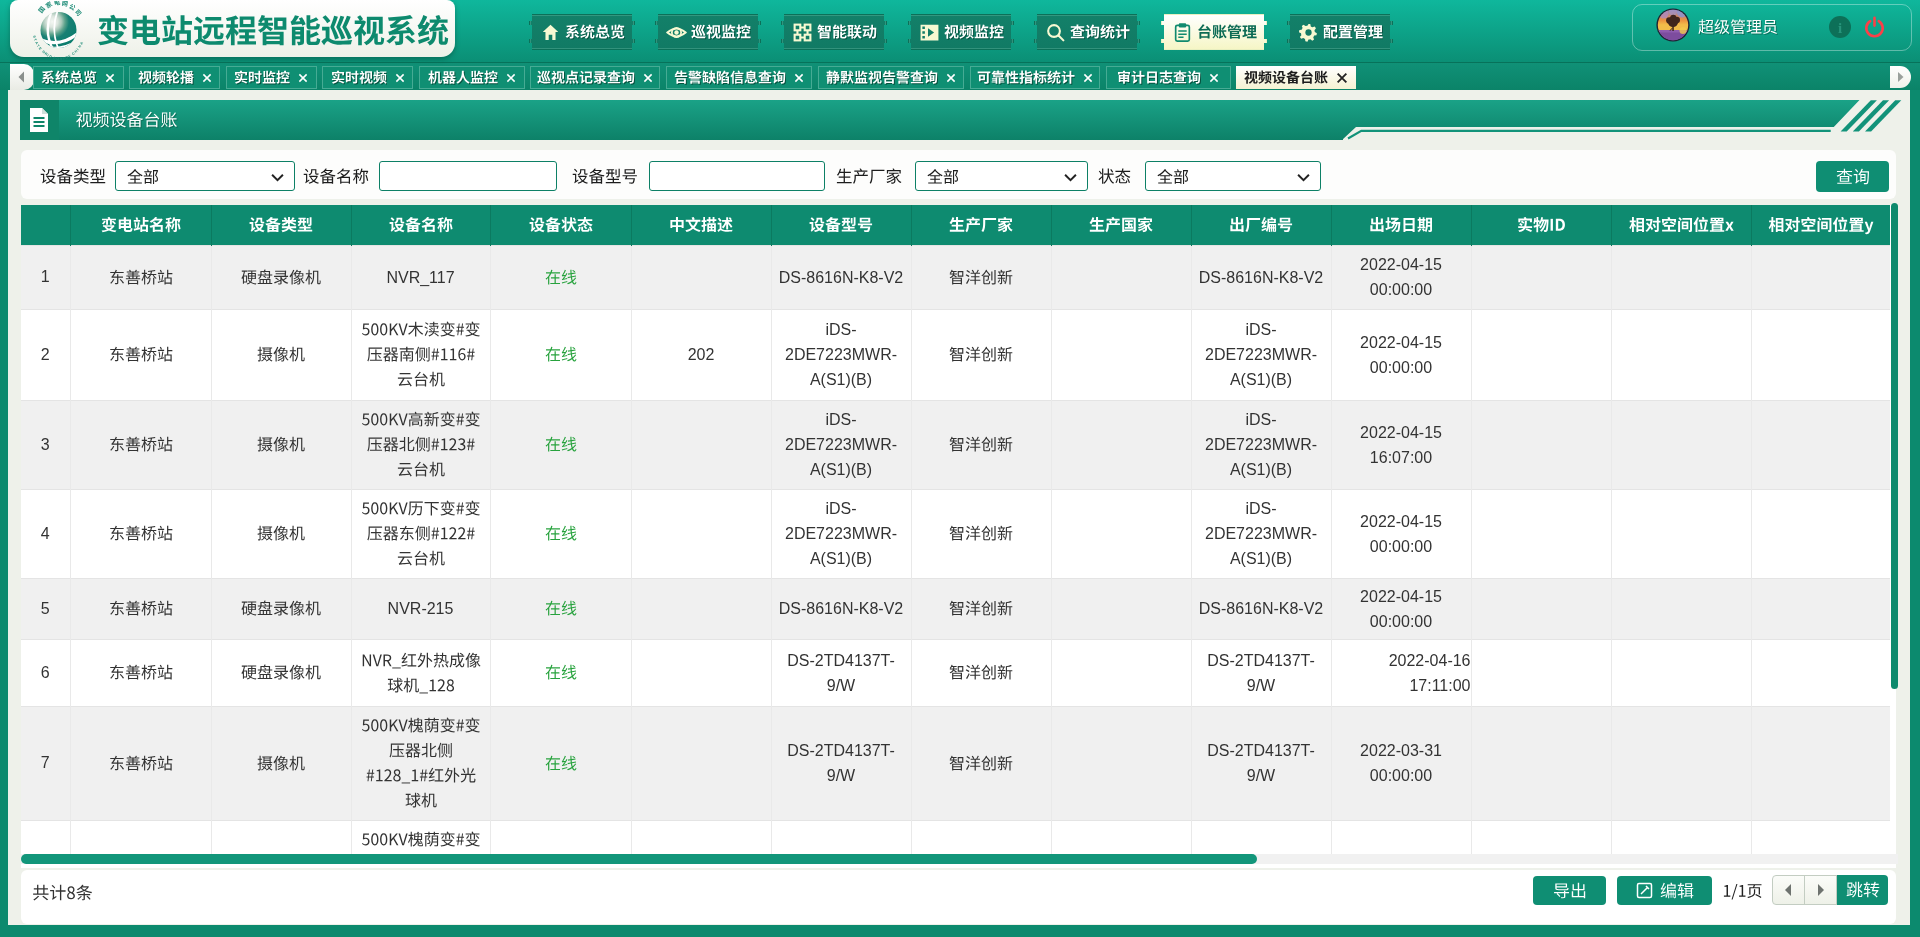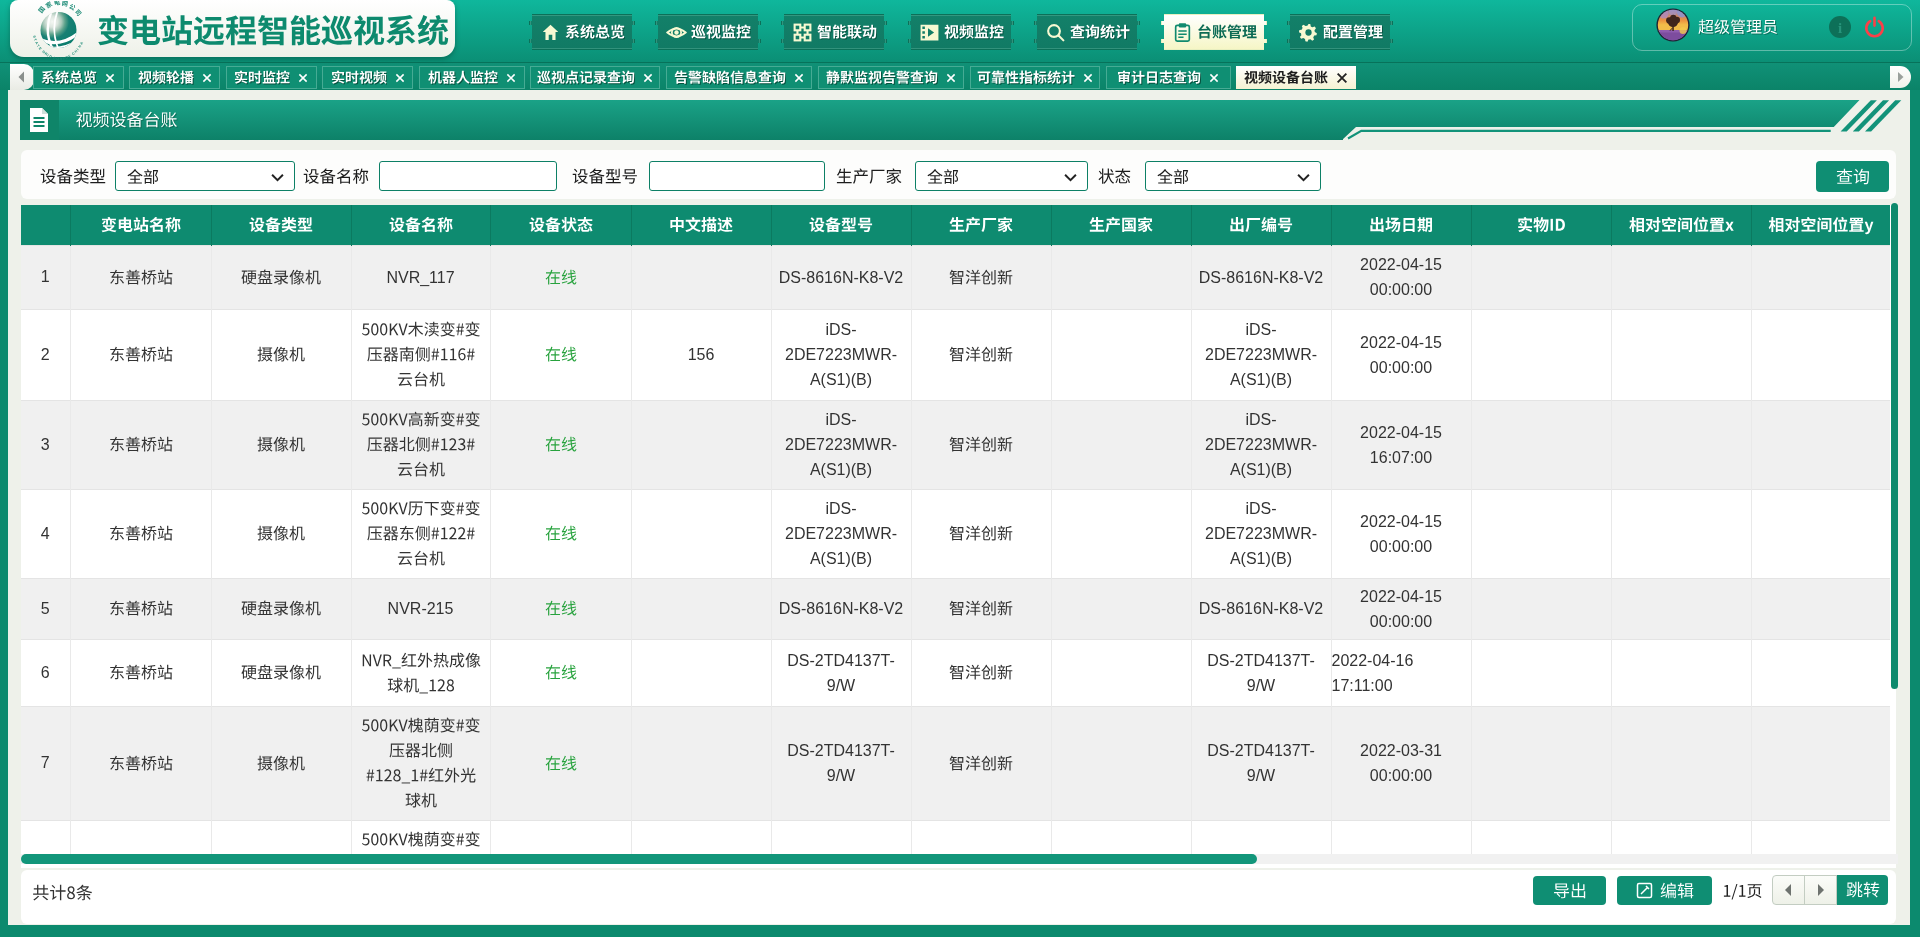--- a/index.html
+++ b/index.html
@@ -1256,21 +1256,21 @@
             <div style="margin:0 auto;width:32px">
               <svg width="32" height="25" viewBox="0 0 32 25" style="display:block;">
                 <g fill="#27a23d" transform="translate(0.0 18.2) scale(0.016000 -0.016000)">
                   <use href="#r5728" x="0"></use>
                   <use href="#r7ebf" x="1000"></use>
                 </g>
               </svg>
             </div>
           </td>
           <td style="border-left:1px solid #e9e9e9;border-top:1px solid #e4e4e4;padding:0;text-align:center;vertical-align:middle">
-            <div style="line-height:25px;color:#333;font-size:16px">156</div>
+            <div style="line-height:25px;color:#333;font-size:16px">202</div>
           </td>
           <td style="border-left:1px solid #e9e9e9;border-top:1px solid #e4e4e4;padding:0;text-align:center;vertical-align:middle">
             <div style="line-height:25px;color:#333;font-size:16px">iDS-<br>2DE7223MWR-<br>A(S1)(B)</div>
           </td>
           <td style="border-left:1px solid #e9e9e9;border-top:1px solid #e4e4e4;padding:0;text-align:center;vertical-align:middle">
             <div style="margin:0 auto;width:64px">
               <svg width="64" height="25" viewBox="0 0 64 25" style="display:block;">
                 <g fill="#333" transform="translate(0.0 18.2) scale(0.016000 -0.016000)">
                   <use href="#r667a" x="0"></use>
                   <use href="#r6d0b" x="1000"></use>
@@ -1633,21 +1633,21 @@
                   <use href="#r521b" x="2000"></use>
                   <use href="#r65b0" x="3000"></use>
                 </g>
               </svg>
             </div>
           </td>
           <td style="border-left:1px solid #e9e9e9;border-top:1px solid #e4e4e4;padding:0;text-align:center;vertical-align:middle"></td>
           <td style="border-left:1px solid #e9e9e9;border-top:1px solid #e4e4e4;padding:0;text-align:center;vertical-align:middle">
             <div style="line-height:25px;color:#333;font-size:16px">DS-2TD4137T-<br>9/W</div>
           </td>
-          <td style="border-left:1px solid #e9e9e9;border-top:1px solid #e4e4e4;padding:0;text-align:left;vertical-align:middle">
+          <td style="border-left:1px solid #e9e9e9;border-top:1px solid #e4e4e4;padding:0;text-align:right;vertical-align:middle">
             <div style="line-height:25px;color:#333;font-size:16px">2022-04-16<br>17:11:00</div>
           </td>
           <td style="border-left:1px solid #e9e9e9;border-top:1px solid #e4e4e4;padding:0;text-align:center;vertical-align:middle"></td>
           <td style="border-left:1px solid #e9e9e9;border-top:1px solid #e4e4e4;padding:0;text-align:center;vertical-align:middle"></td>
           <td style="border-left:1px solid #e9e9e9;border-top:1px solid #e4e4e4;padding:0;text-align:center;vertical-align:middle"></td>
         </tr>
         <tr style="height:114px;background:#f0f0f0">
           <td style="border-top:1px solid #e4e4e4;padding:0;text-align:center;vertical-align:middle">
             <div style="font-size:16px;color:#333">7</div>
           </td>

